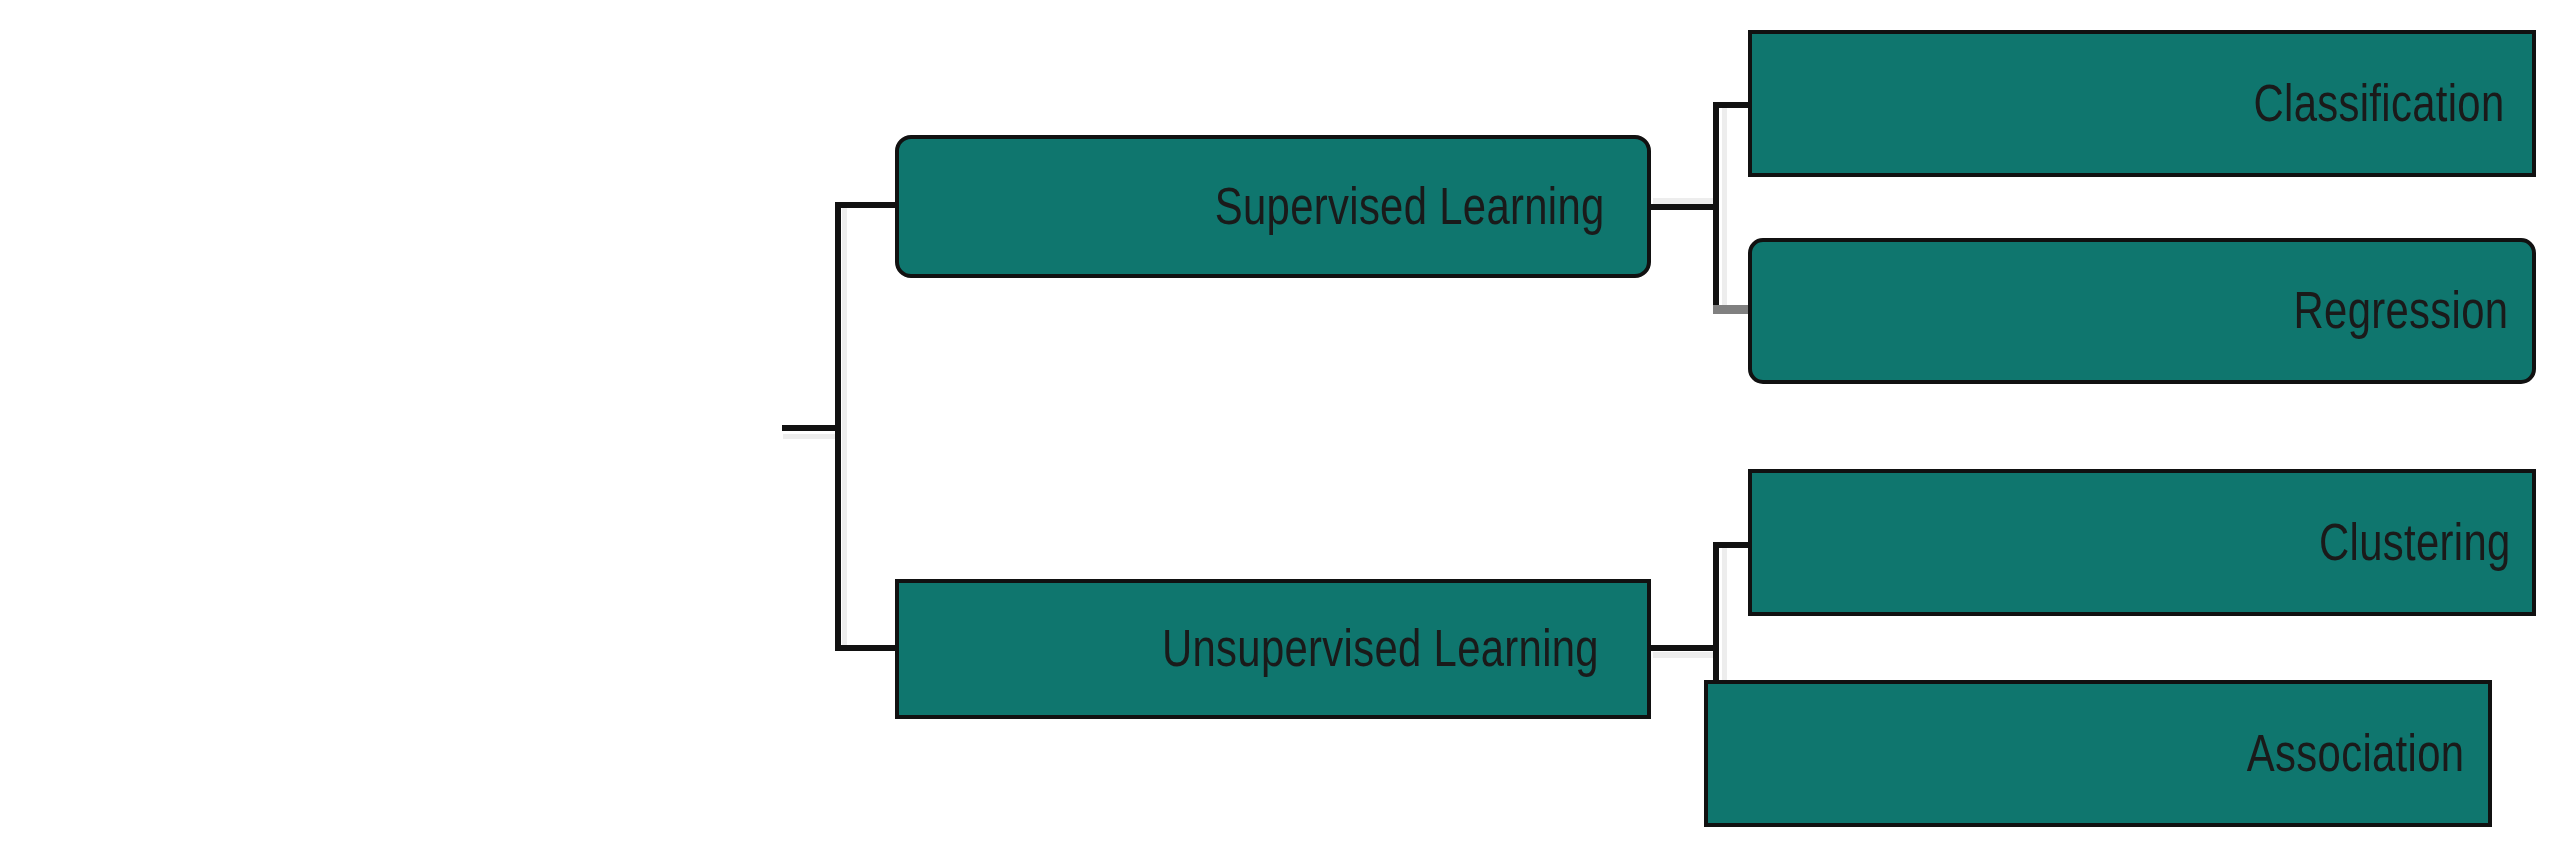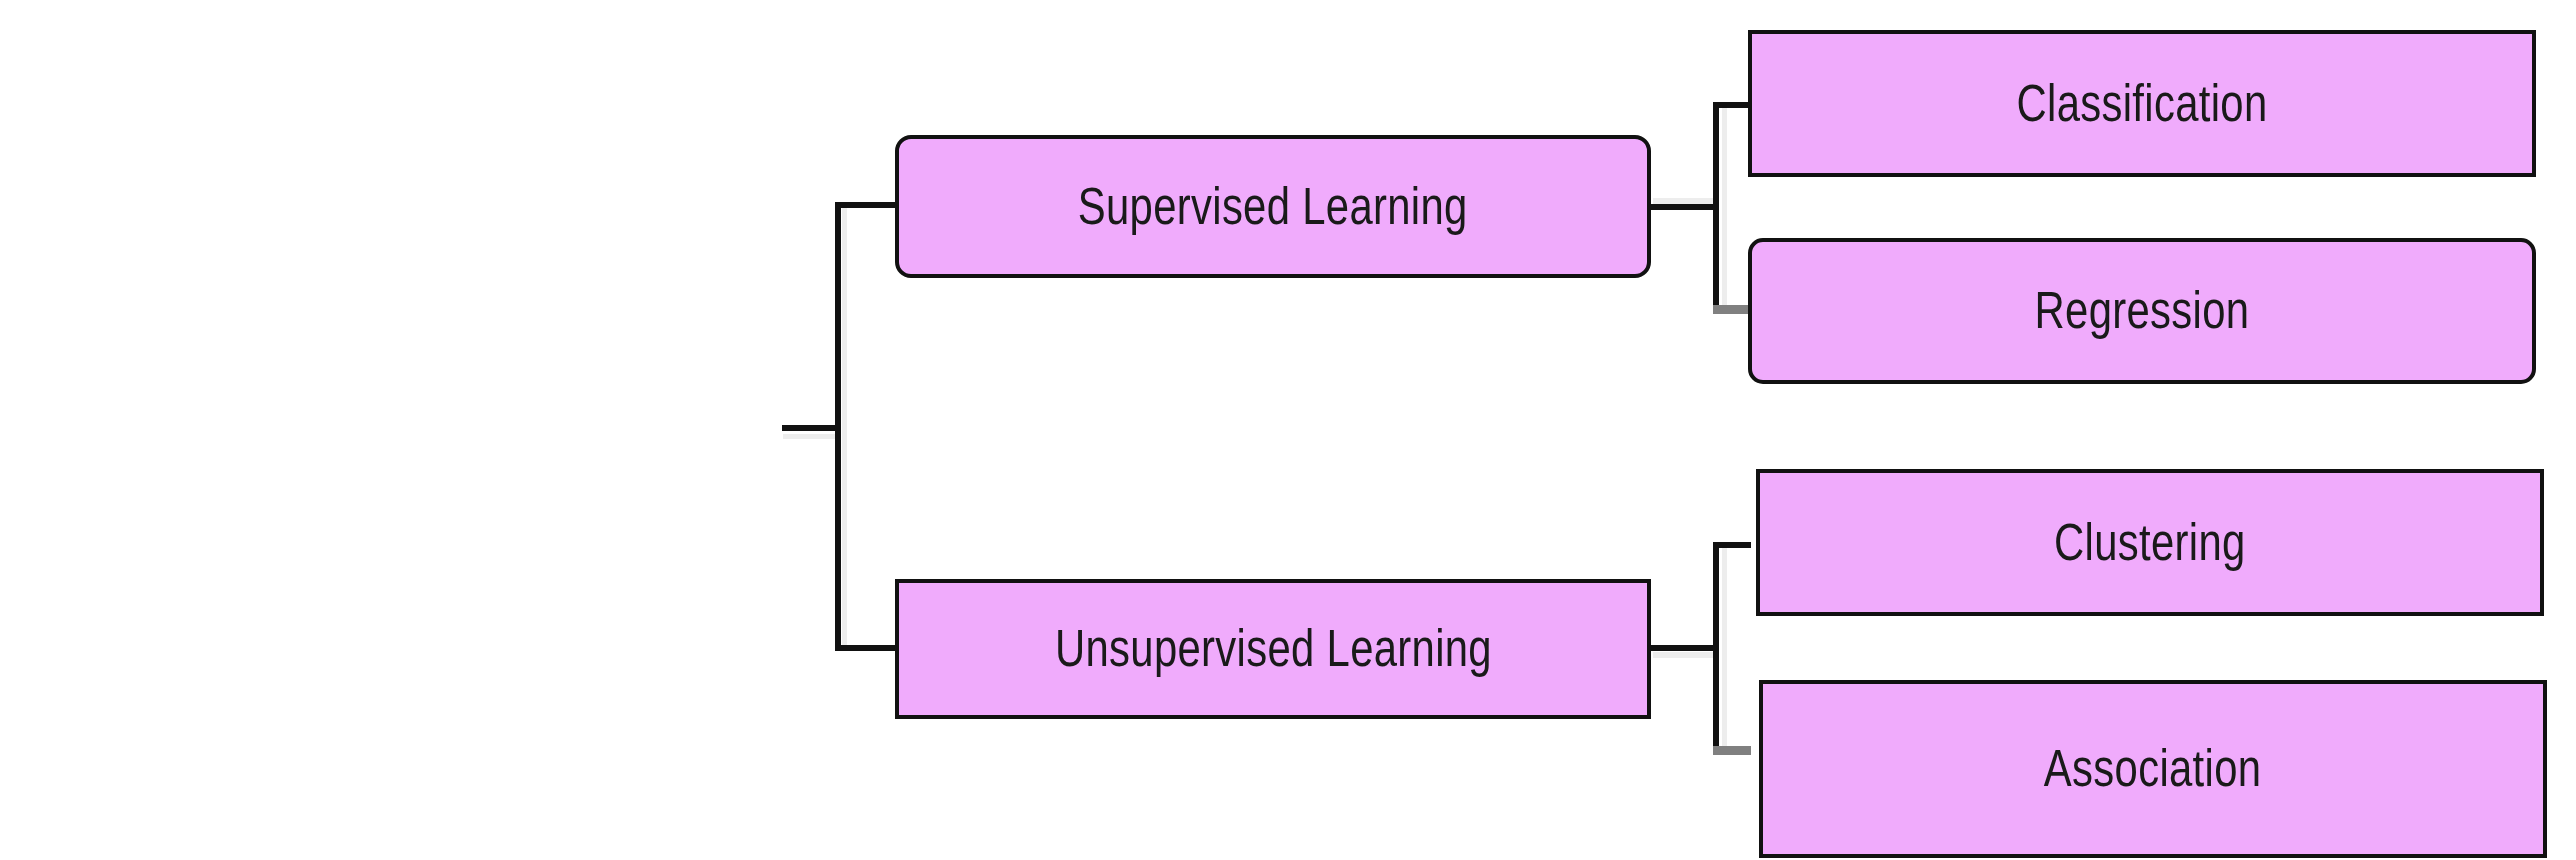--- a/index.html
+++ b/index.html
@@ -15,25 +15,25 @@
     position: relative;
     width: 2576px;
     height: 860px;
     background: #ffffff;
     overflow: hidden;
   }
   
   .node {
     position: absolute;
     box-sizing: border-box;
-    background: #f0abfc;
+    background: #0f766e;
     border: 4.1px solid #111111;
     display: flex;
     align-items: center;
-    justify-content: center;
+    justify-content: flex-end;
     z-index: 3;
   }
   .node-label {
     font-family: "Liberation Sans", sans-serif;
     font-size: 51px;
     line-height: 1.05;
     color: #1a1a1a;
     white-space: nowrap;
     letter-spacing: 0.4px;
     text-align: center;
@@ -104,22 +104,22 @@
   </div>
 
   <div class="node" style="left:1748px; top:30px; width:788px; height:147px;">
     <span class="node-label">Classification</span>
   </div>
 
   <div class="node" style="left:1748px; top:238px; width:788px; height:146px;border-radius:15px;">
     <span class="node-label">Regression</span>
   </div>
 
-  <div class="node" style="left:1748px; top:469px; width:788px; height:147px;margin-left:8px;">
+  <div class="node" style="left:1748px; top:469px; width:788px; height:147px;">
     <span class="node-label">Clustering</span>
   </div>
 
-  <div class="node" style="left:1759px; top:680px; width:788px; height:178px;">
+  <div class="node" style="left:1704px; top:680px; width:788px; height:147px;">
     <span class="node-label">Association</span>
   </div>
 
 </div>
 
 
 </body></html>

